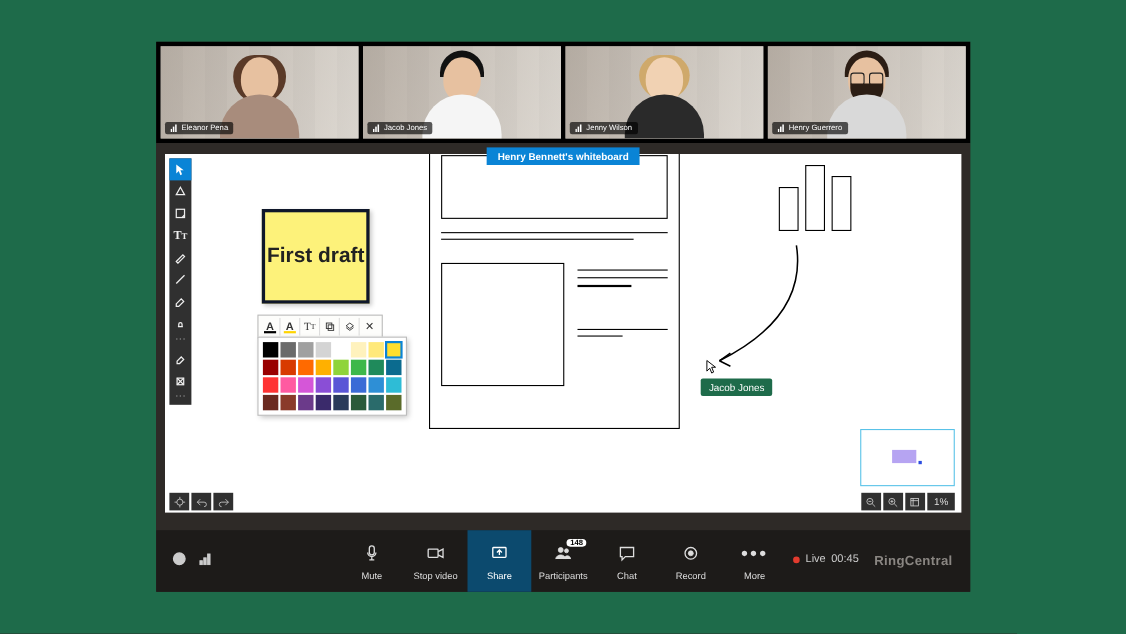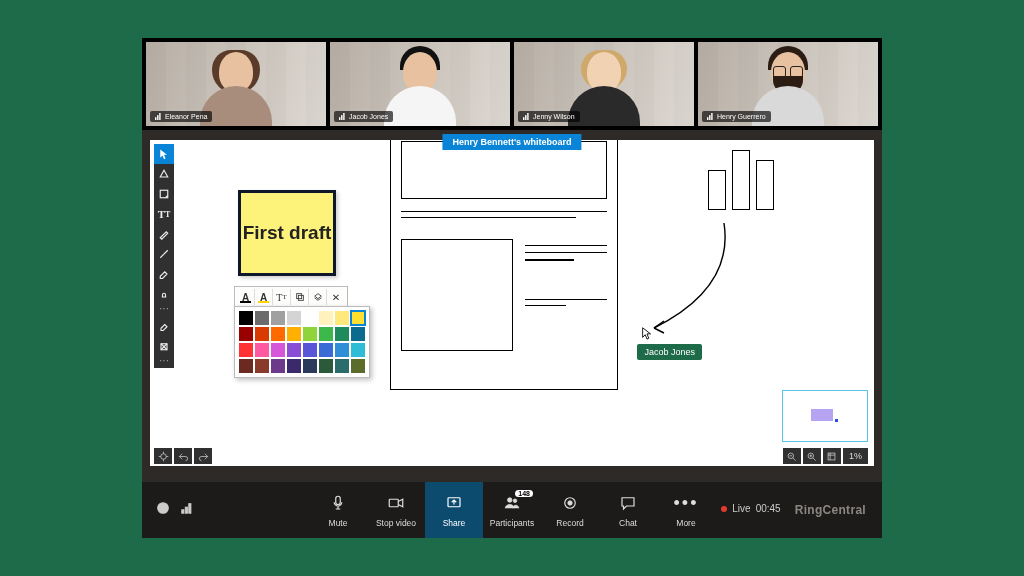--- a/index.html
+++ b/index.html
@@ -544,33 +544,33 @@
               <circle cx="9" cy="8" r="3"></circle>
               <circle cx="16" cy="9" r="2.4"></circle>
               <path d="M3 19c0-3 3-5 6-5s6 2 6 5M13 19c0-2.4 2-4 4-4s4 1.6 4 4"></path>
             </svg>
           </div>
         <span>Participants</span>
       </div>
       <div class="ctl">
         <div class="ic">
             <svg viewBox="0 0 24 24">
-              <circle cx="12" cy="12" r="7" fill="none" stroke-width="1.6"></circle>
-              <circle cx="12" cy="12" r="3"></circle>
-            </svg>
-          </div>
-        <span>Record</span>
+              <path d="M4 5h16v11H10l-4 4v-4H4z" fill="none" stroke-width="1.6"></path>
+            </svg>
+          </div>
+        <span>Chat</span>
       </div>
       <div class="ctl">
         <div class="ic">
             <svg viewBox="0 0 24 24">
-              <path d="M4 5h16v11H10l-4 4v-4H4z" fill="none" stroke-width="1.6"></path>
-            </svg>
-          </div>
-        <span>Chat</span>
+              <circle cx="12" cy="12" r="7" fill="none" stroke-width="1.6"></circle>
+              <circle cx="12" cy="12" r="3"></circle>
+            </svg>
+          </div>
+        <span>Record</span>
       </div>
       <div class="ctl">
         <div class="ic" style="font-size:18px;letter-spacing:2px">•••</div>
         <span>More</span>
       </div>
     </div>
 
     <div class="right">
       <div class="live">
         <span>Live</span>

